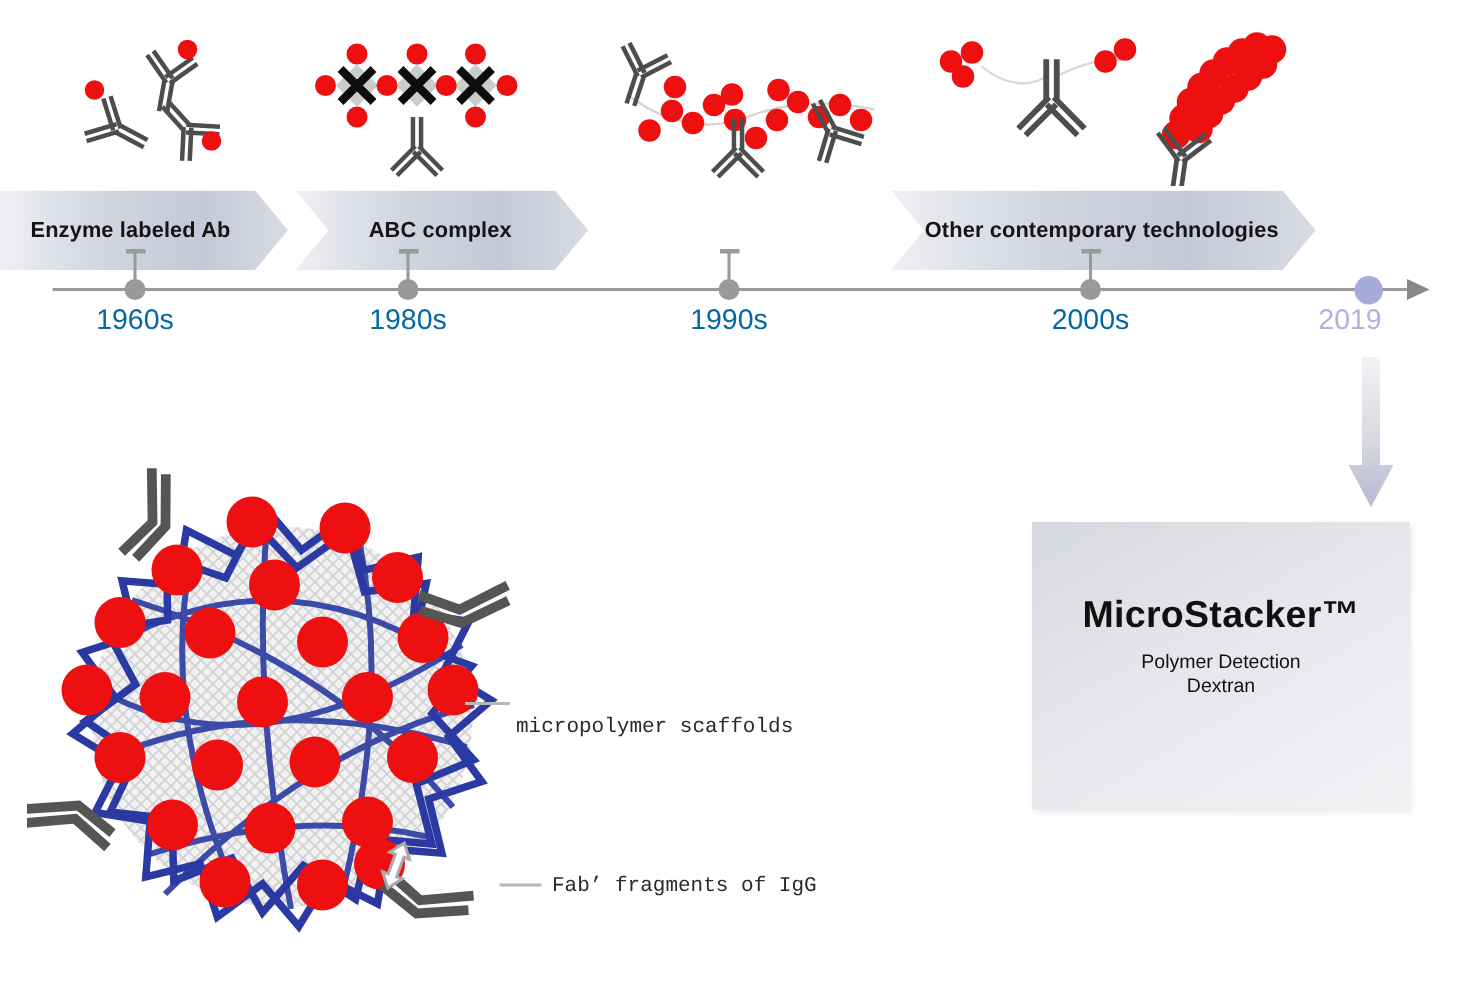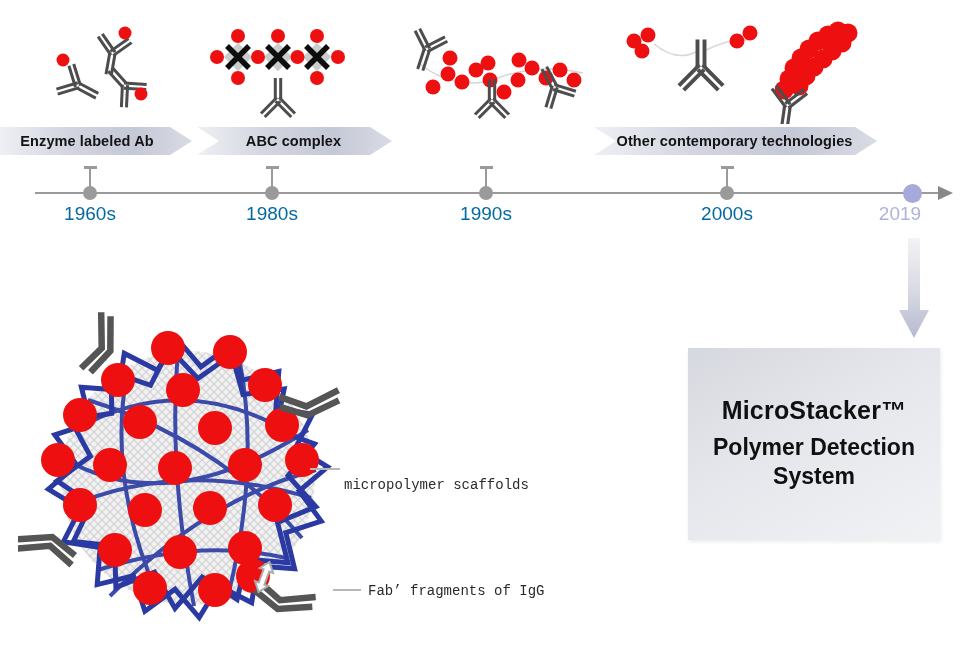--- a/index.html
+++ b/index.html
@@ -3,21 +3,21 @@
 <meta charset="utf-8">
 <style>
   * { margin:0; padding:0; box-sizing:border-box; }
   html,body { background:#ffffff; }
   .stage{
     position:relative; width:974px; height:666px; background:#ffffff; overflow:hidden;
     font-family:"Liberation Sans", sans-serif;
   }
   
   .banner{
-    position:absolute; top:127px; height:28px;
+    position:absolute; top:127px; height:53px;
     background:linear-gradient(90deg,#eef0f4 0%,#d3d5e0 35%,#c5c8d6 70%,#d9dbe4 100%);
     display:flex; align-items:center; justify-content:center;
     font-size:14.5px; font-weight:700; color:#141414; letter-spacing:0.1px;
     filter:drop-shadow(0 2px 2px rgba(120,120,140,0.25));
   }
   .banner.tip   { clip-path:polygon(0 0, calc(100% - 22px) 0, 100% 50%, calc(100% - 22px) 100%, 0 100%); padding-right:18px; }
   .banner.notch { clip-path:polygon(0 0, calc(100% - 22px) 0, 100% 50%, calc(100% - 22px) 100%, 0 100%, 22px 50%); padding-left:16px; padding-right:18px;text-align:center; }
   
   .tl-line{ position:absolute; left:35px; top:192px; width:905px; height:2px; background:#9a9a9a; }
   .tl-head{ position:absolute; left:938px; top:186px; width:0; height:0;
@@ -35,21 +35,21 @@
     clip-path:polygon(30% 0,70% 0,70% 72%,100% 72%,50% 100%,0 72%,30% 72%);
   }
   
   .product-box{
     position:absolute; left:688px; top:348px; width:252px; height:192px;
     background:linear-gradient(150deg,#d6d8df 0%,#e6e7ec 45%,#f1f2f4 100%);
     box-shadow:1px 2px 4px rgba(0,0,0,0.08);
     text-align:center; padding-top:48px; color:#101010;
   }
   .product-name{ font-size:25px; font-weight:700; letter-spacing:0.2px; }
-  .product-sub { margin-top:8px; font-size:23px; font-weight:700; line-height:1.25; }
+  .product-sub { margin-top:8px; font-size:13px; font-weight:400; line-height:1.25; }
   
   .mono-label{
     position:absolute; font-family:"Liberation Mono","DejaVu Sans Mono",monospace;
     font-size:14px; color:#2a2a2a; line-height:20px; white-space:nowrap;
   }
   .leader{ position:absolute; height:1.5px; background:#b8b8b8; }
   .illus{ position:absolute; }
 </style>
 </head>
 <body>
@@ -196,21 +196,21 @@
   <div class="year" style="left:436px">1990s</div>
   <div class="year" style="left:677px">2000s</div>
   <div class="year end" style="left:850px">2019</div>
 
   <div class="down-arrow"></div>
 
   <div class="product-box">
     <div class="product-name">MicroStacker™</div>
     <div class="product-sub">
       <span>Polymer Detection</span><br>
-      <span>System</span>
+      <span>Dextran</span>
     </div>
   </div>
 
   <svg class="illus" style="left:18px;top:308px" width="330" height="340" viewBox="0 0 330 340">
     <defs>
       <pattern id="hatch" patternUnits="userSpaceOnUse" width="8" height="8">
         <rect width="8" height="8" fill="#f2f2f3"></rect>
         <path d="M0 0 L8 8 M8 0 L0 8" stroke="#d2d2d5" stroke-width="1.2"></path>
       </pattern>
     </defs>

